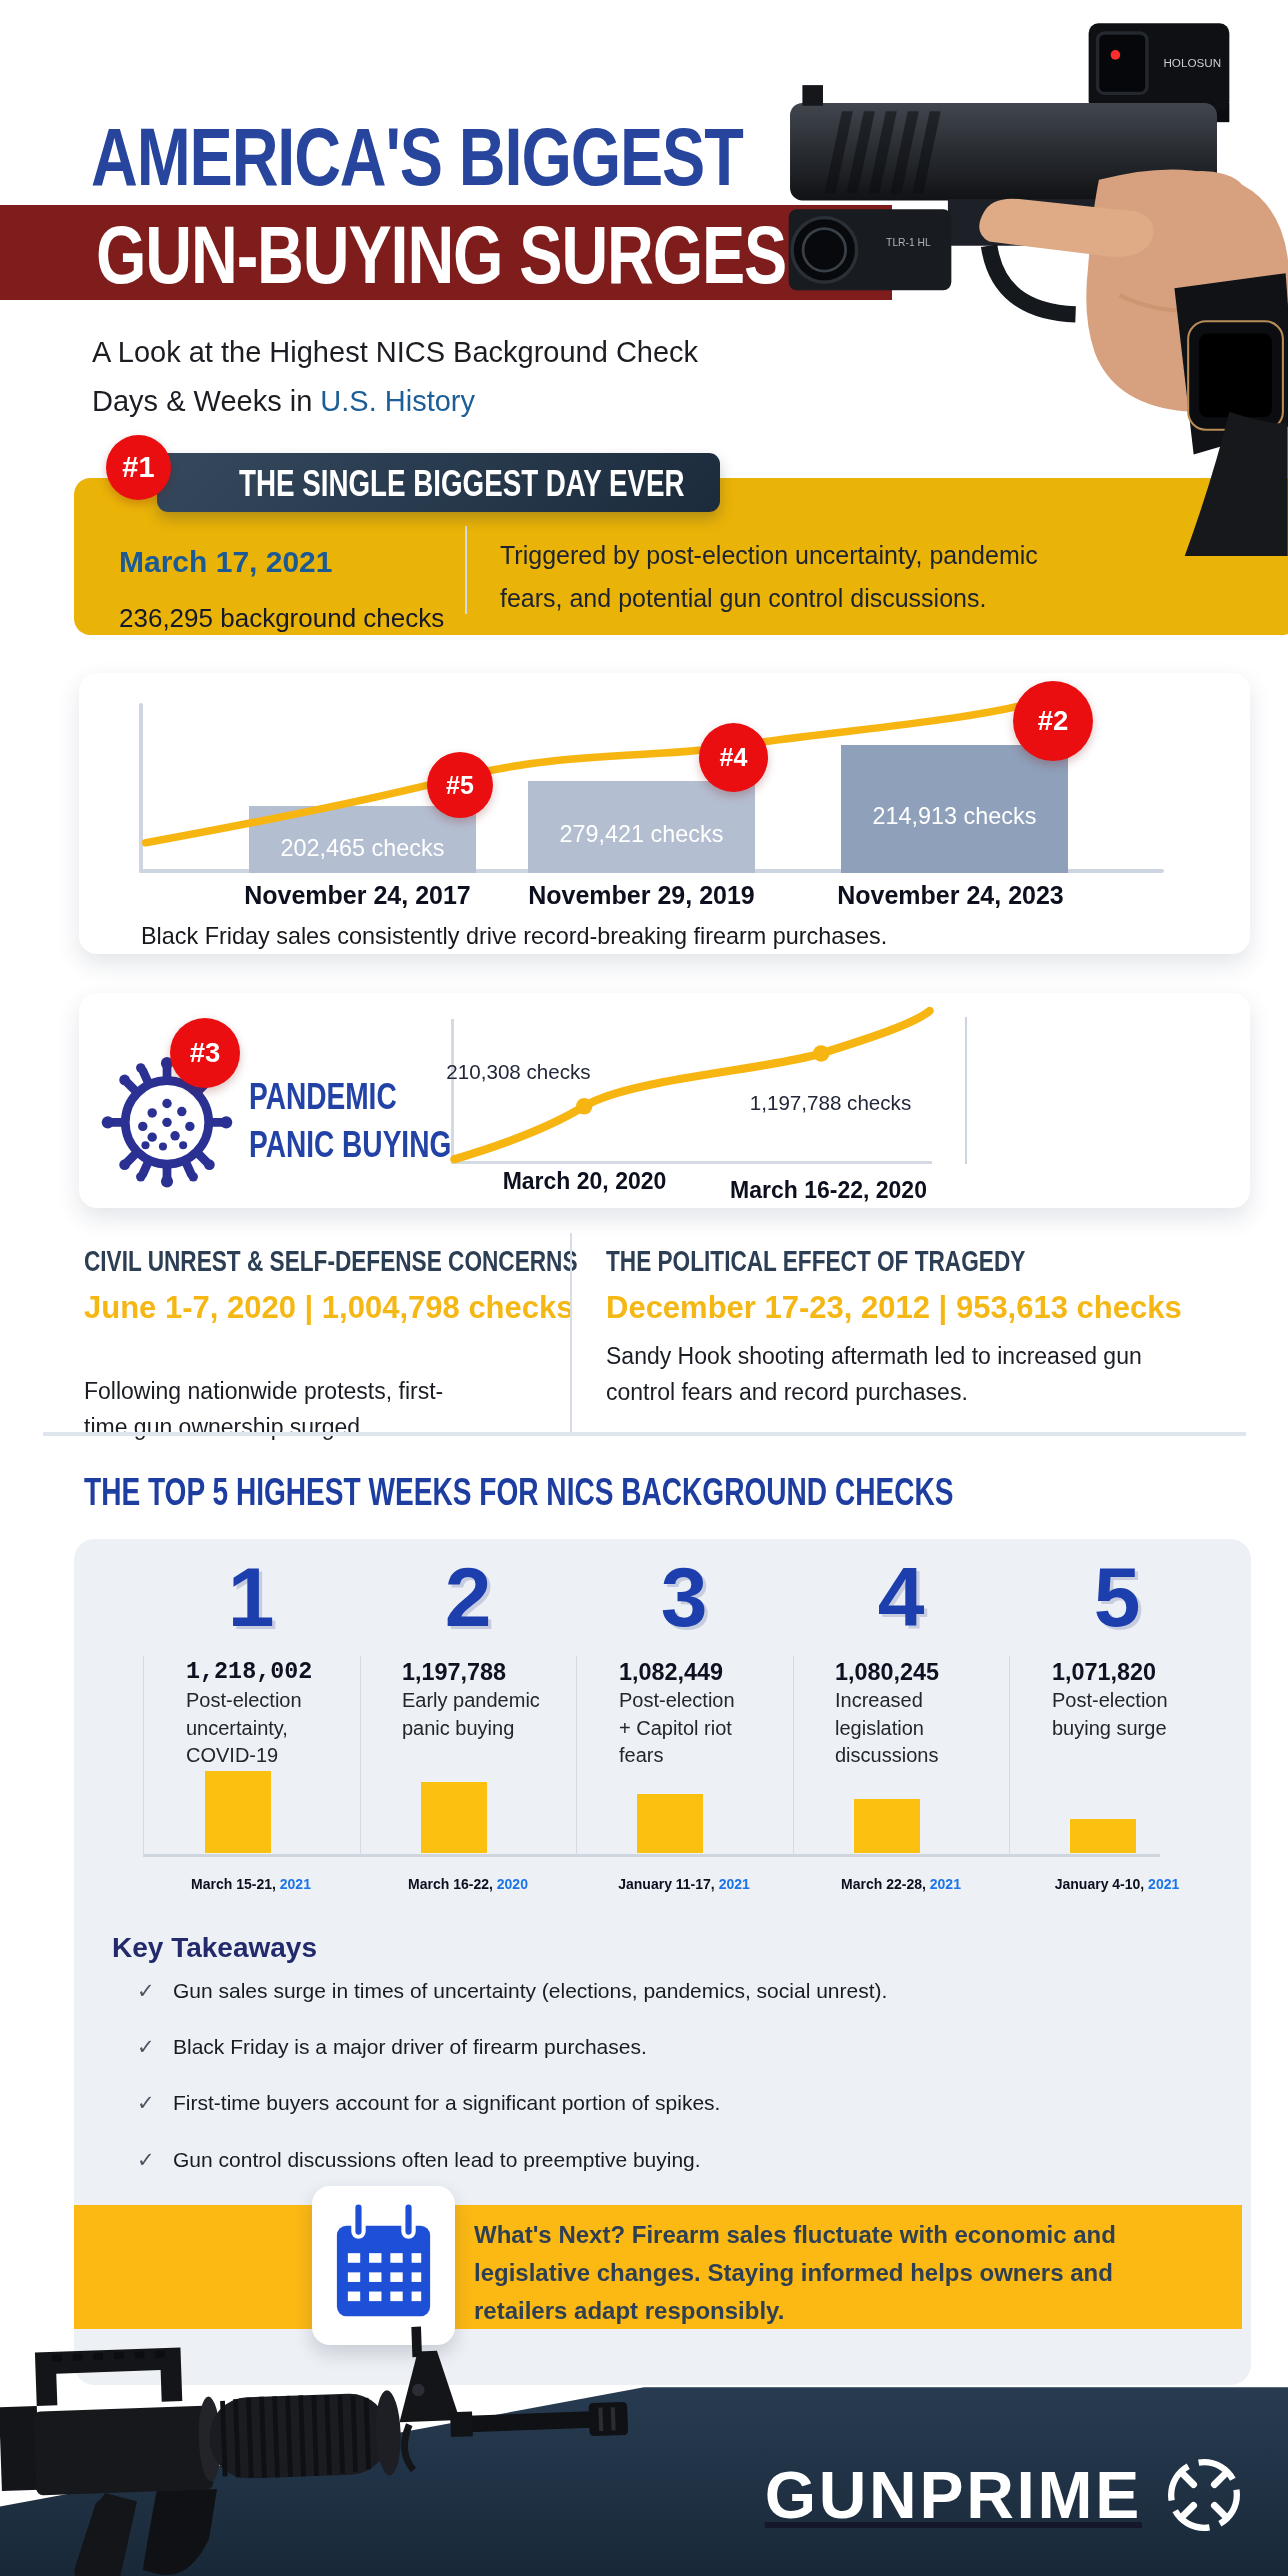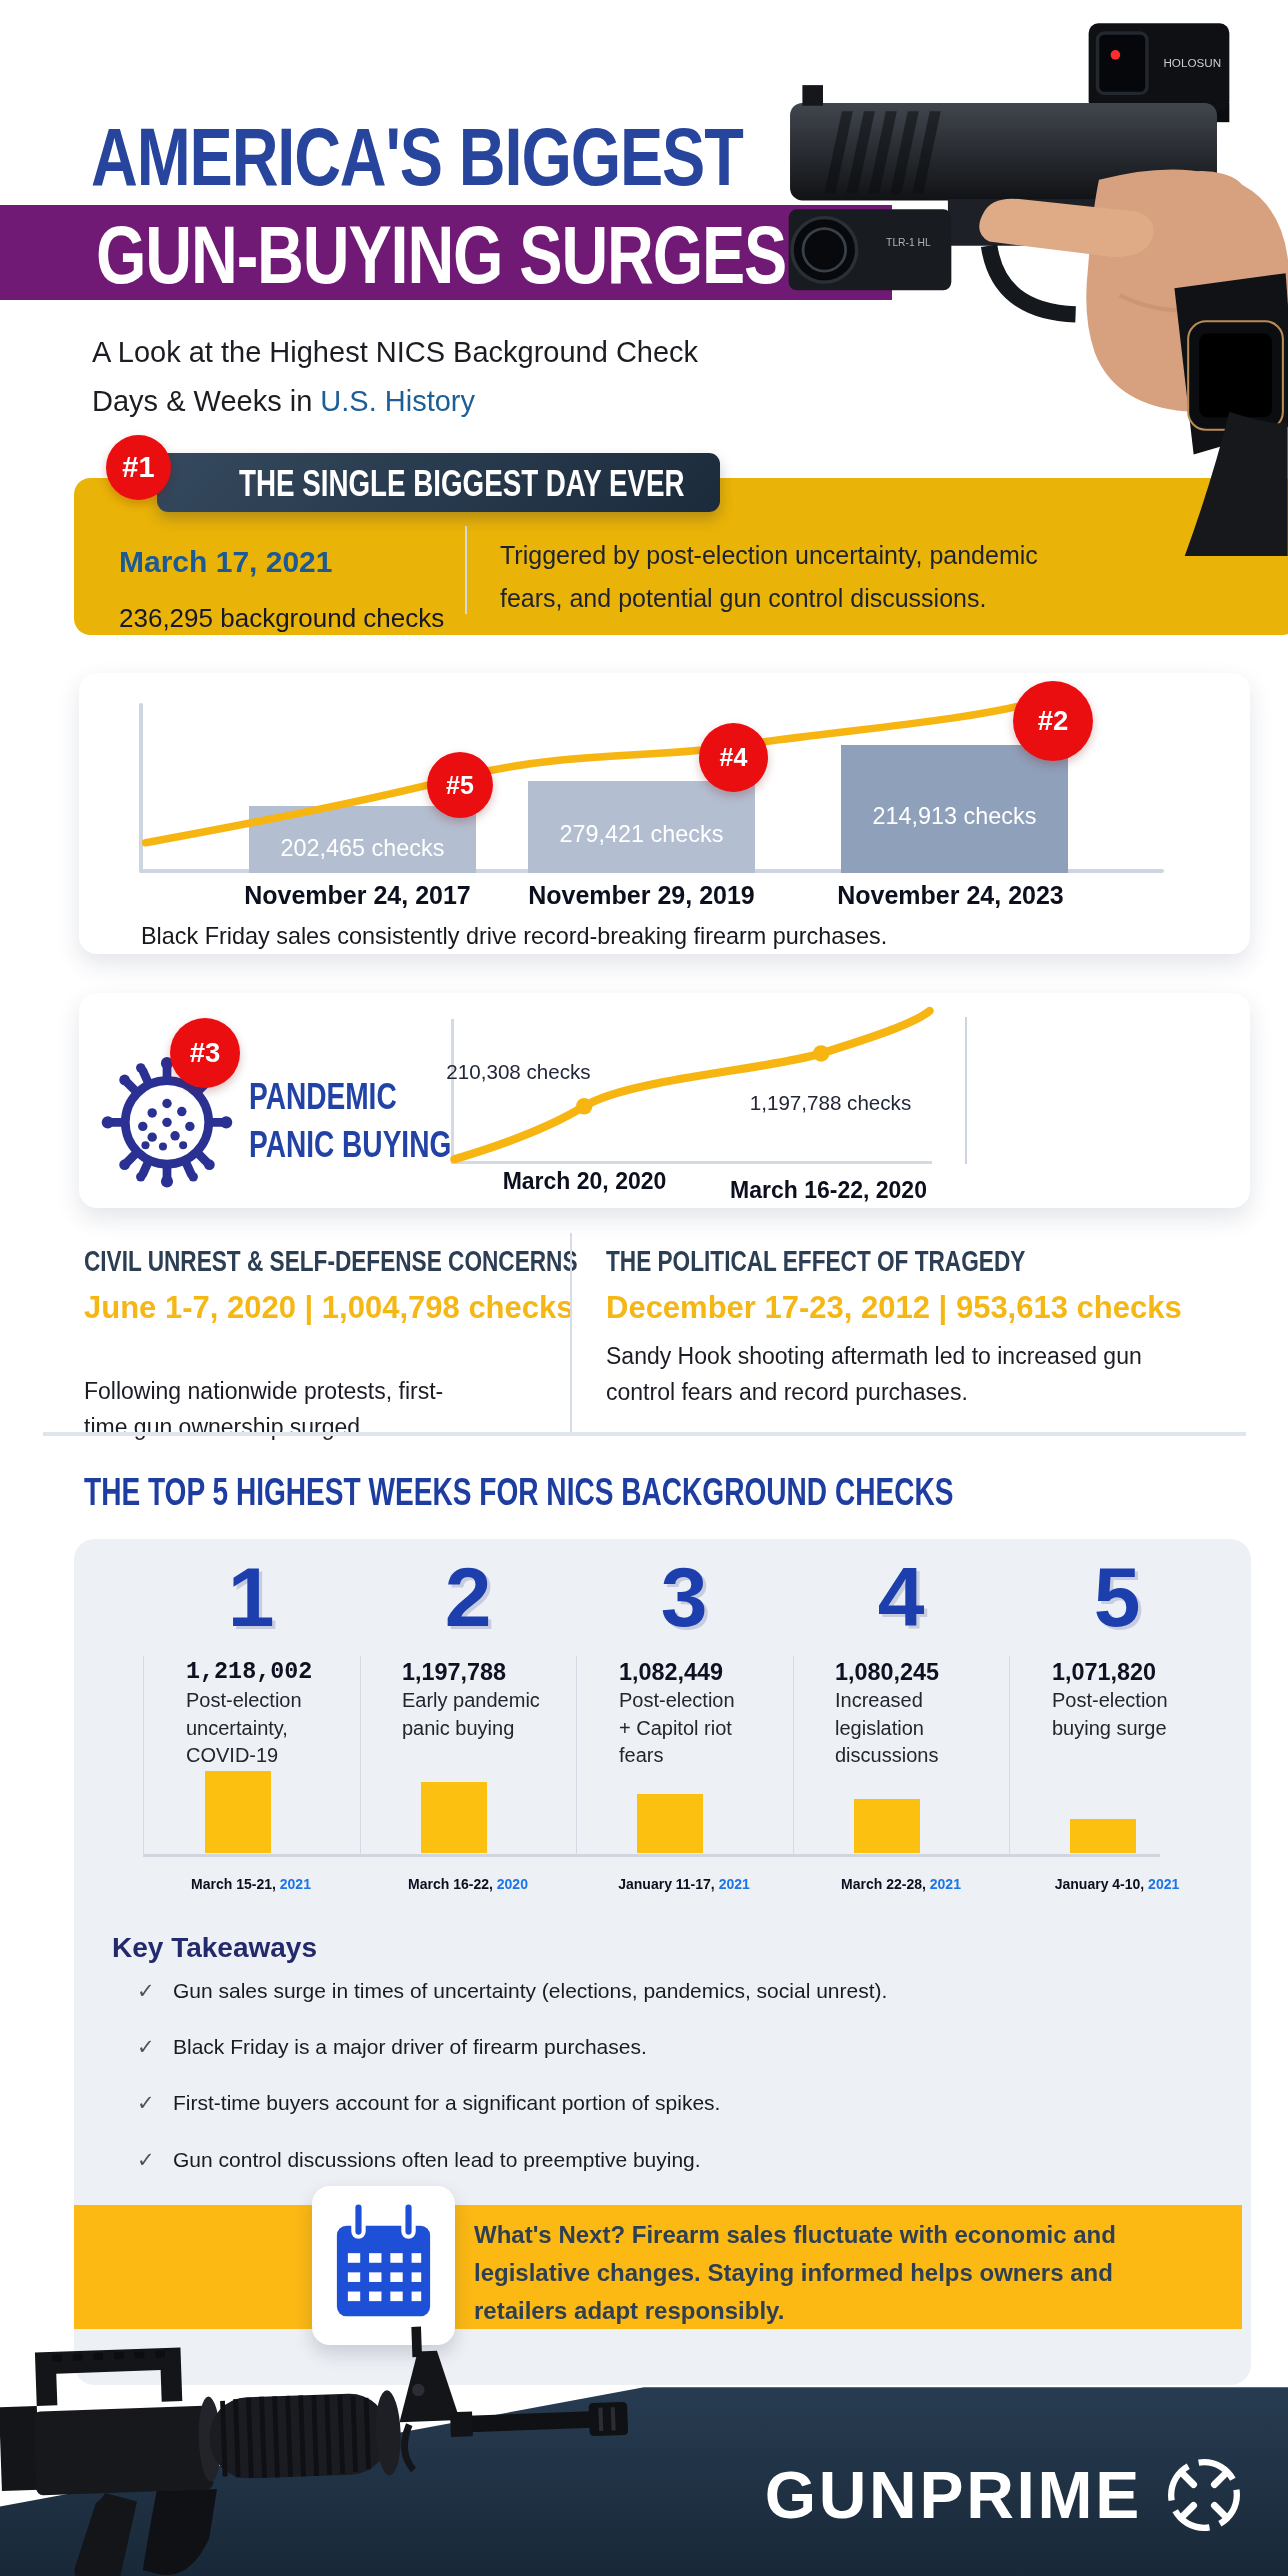--- a/index.html
+++ b/index.html
@@ -1,21 +1,21 @@
 <!DOCTYPE html>
 <html style="font-size:11px"><head>
 <meta charset="utf-8">
 <style>
   html,body{margin:0;padding:0;background:#fff;}
   .page{position:relative;width:1288px;height:2576px;background:#ffffff;overflow:hidden;
         font-family:"Liberation Sans",sans-serif;color:#15182b;}
   .cond{display:inline-block;transform-origin:left center;font-weight:bold;white-space:nowrap;}
 
   
-  .navy-band{position:absolute;left:0;top:205px;width:892px;height:95px;background:#701a75;z-index:1;}
+  .navy-band{position:absolute;left:0;top:205px;width:892px;height:95px;background:#7f1d1d;z-index:1;}
   .band-text{position:absolute;left:96px;top:4.1px;font-size:81px;color:#fff;transform:scaleX(.8);letter-spacing:-1.4px;}
   .title1{position:absolute;left:91px;top:111px;font-size:81px;color:#27459d;z-index:2;}
   .title1 .cond{transform:scaleX(.8);letter-spacing:-1.4px;}
   .subtitle{position:absolute;left:92px;top:328px;font-size:29px;line-height:49px;color:#1b1d22;z-index:2;}
   .subtitle .accent{color:#1d5e96;}
   .hero{position:absolute;right:0;top:0;width:512px;height:556px;z-index:6;pointer-events:none;}
 
   
   .badge{position:absolute;border-radius:50%;background:#ea0e10;color:#fff;display:flex;align-items:center;justify-content:center;
          font-weight:bold;box-shadow:0 4.1px 9.6px rgba(120,10,10,.25);z-index:8;}
@@ -83,21 +83,21 @@
   .kt-item .chk{display:inline-block;width:36px;color:#4a5260;}
   .y-band{position:absolute;left:0;top:666px;width:1168px;height:124px;background:#fcb813;}
   .cal-card{position:absolute;left:238px;top:647px;width:143px;height:159px;background:#fff;border-radius:18px;
             box-shadow:0 8.2px 18px rgba(40,50,70,.18);z-index:4;}
   .wn-text{position:absolute;left:400px;top:677px;font-size:24px;font-weight:bold;line-height:38px;color:#2e3f52;z-index:4;}
 
   
   .footer{position:absolute;left:0;top:2336px;width:1288px;height:240px;z-index:2;
           background:linear-gradient(180deg,#2c4158,#182838);
           clip-path:polygon(0% 100%,0% 71%,50% 21.4%,100% 21.4%,100% 100%);}
-  .brand{position:absolute;right:40px;top:2451px;display:flex;align-items:center;gap:18px;z-index:7;}
+  .brand{position:absolute;right:40px;top:2451px;display:flex;align-items:center;gap:18px;z-index:7;text-decoration:underline;}
   .brand-text{font-size:66px;font-weight:bold;color:#fff;letter-spacing:2.7px;}
   .rifle{position:absolute;left:0;top:2293px;z-index:8;pointer-events:none;}
 </style>
 </head>
 <body>
 
 <div class="page">
 
   <div class="title1"><span class="cond">AMERICA'S BIGGEST</span></div>
   <div class="navy-band">

